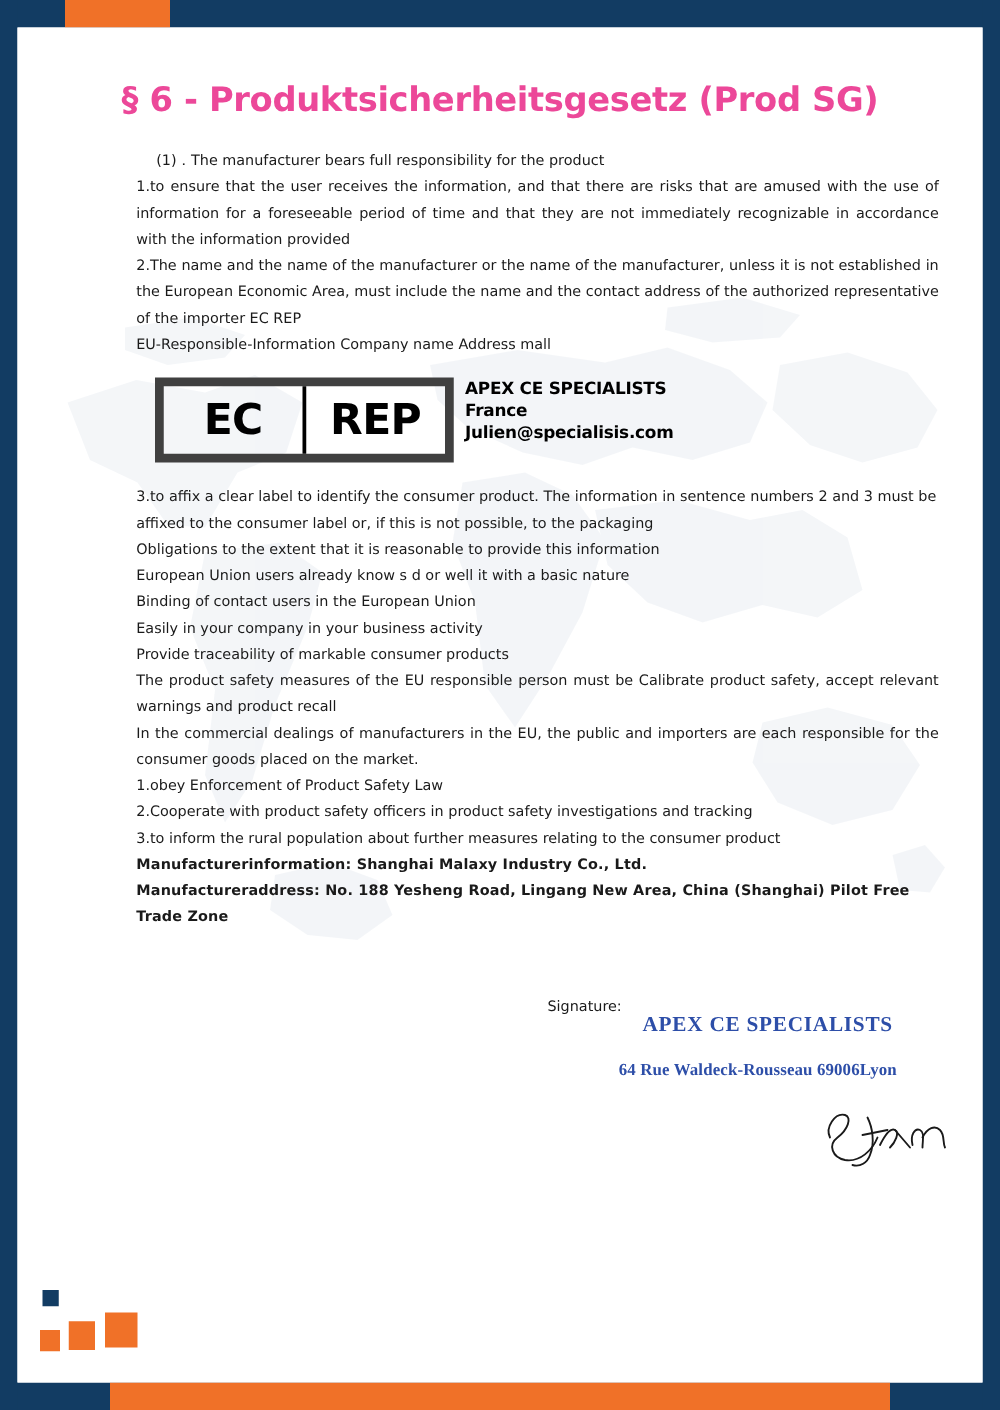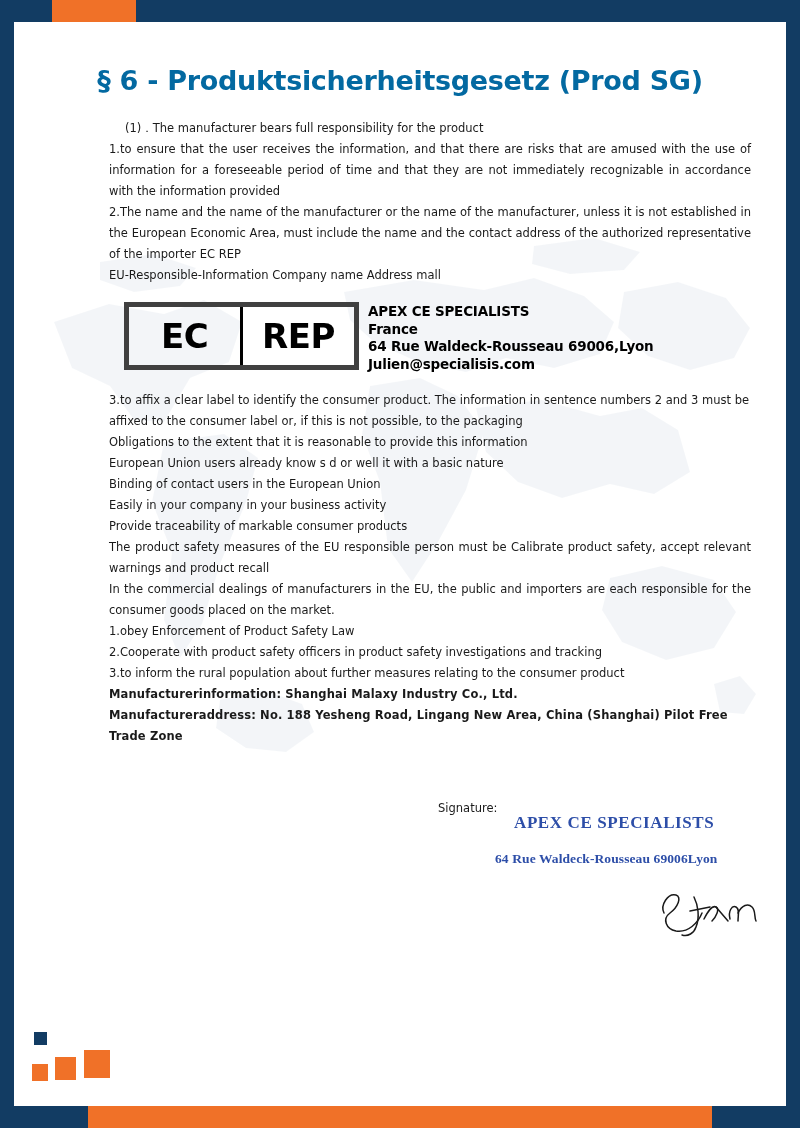--- a/index.html
+++ b/index.html
@@ -69,21 +69,21 @@
     position: absolute;
     left: 0;
     top: 0;
     width: 772px;
   }
 
   .doc-title {
     text-align: center;
     font-size: 27px;
     font-weight: bold;
-    color: #0369a1;
+    color: #ec4899;
     margin: 43px 0 0 0;
     letter-spacing: -0.3px;
     font-family: "DejaVu Sans", sans-serif;
   }
 
   .body-block {
     margin: 0;
     padding: 0 35px 0 95px;
     color: #1a1a1a;
     font-size: 11.5px;
@@ -99,21 +99,21 @@
 
   
   .ecrep-wrap {
     display: flex;
     align-items: flex-start;
     padding: 0 0 0 110px;
     margin-top: 16px;
   }
   .ecrep-box {
     display: flex;
-    border: 5px solid #404040;
+    border: 7px solid #404040;
     height: 68px;
     box-sizing: border-box;
   }
   .ecrep-cell {
     display: flex;
     align-items: center;
     justify-content: center;
     font-size: 34px;
     font-weight: bold;
     color: #000000;
@@ -247,21 +247,20 @@
       </div>
 
       <div class="ecrep-wrap">
         <div class="ecrep-box">
           <div class="ecrep-cell ec">EC</div>
           <div class="ecrep-cell rep">REP</div>
         </div>
         <div class="ecrep-info">
           <div>APEX CE SPECIALISTS</div>
           <div>France</div>
-          <div>64 Rue Waldeck-Rousseau 69006,Lyon</div>
           <div>Julien@specialisis.com</div>
         </div>
       </div>
 
       <div class="gap-md"></div>
 
       <div class="body-block">
         <p class="para">3.to affix a clear label to identify the consumer product. The information in sentence numbers 2 and 3 must be affixed to the consumer label or, if this is not possible, to the packaging</p>
         <p class="para">Obligations to the extent that it is reasonable to provide this information</p>
         <p class="para">European Union users already know s d or well it with a basic nature</p>

